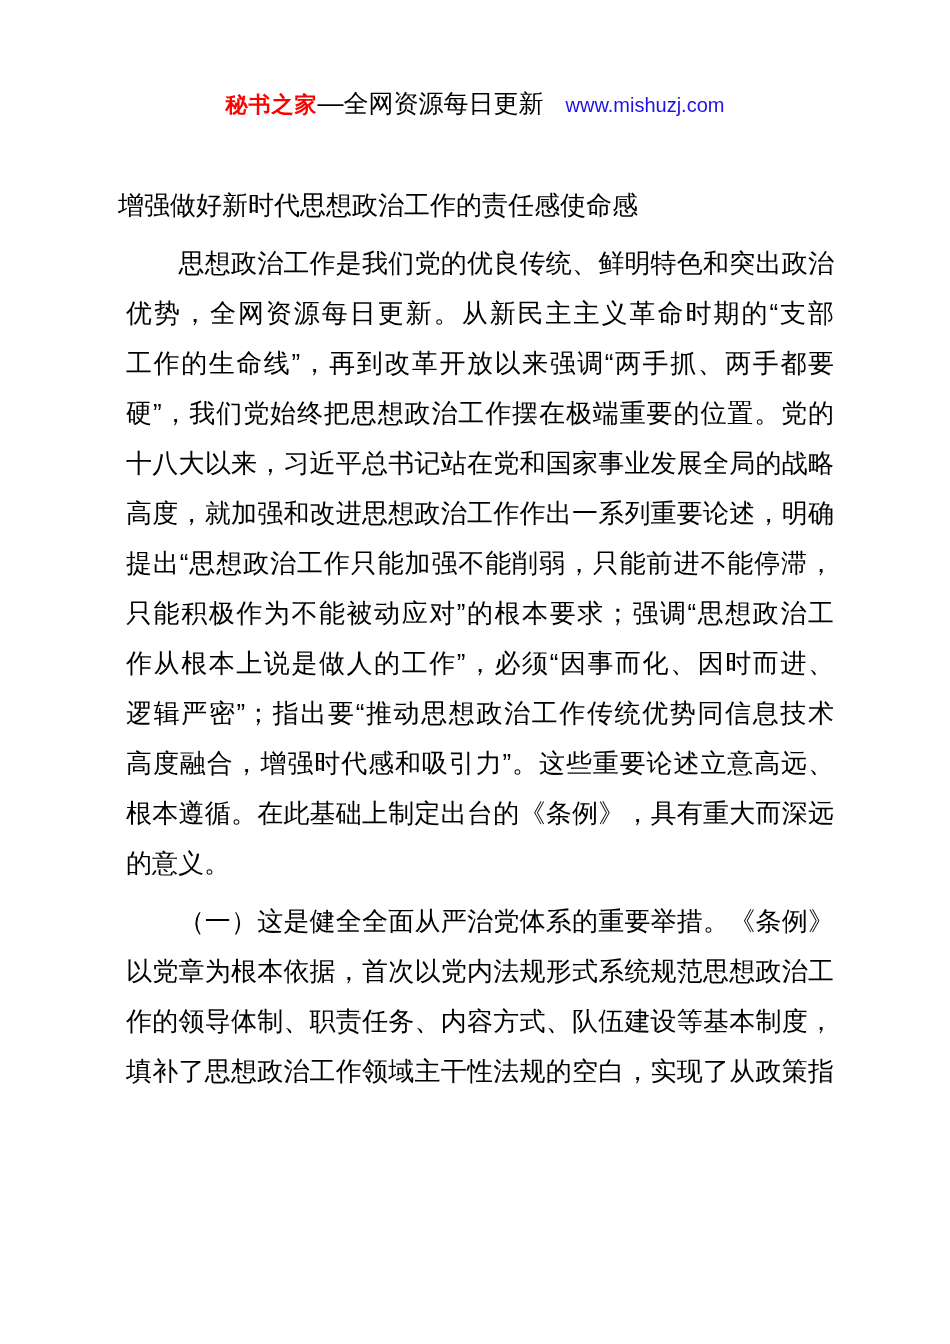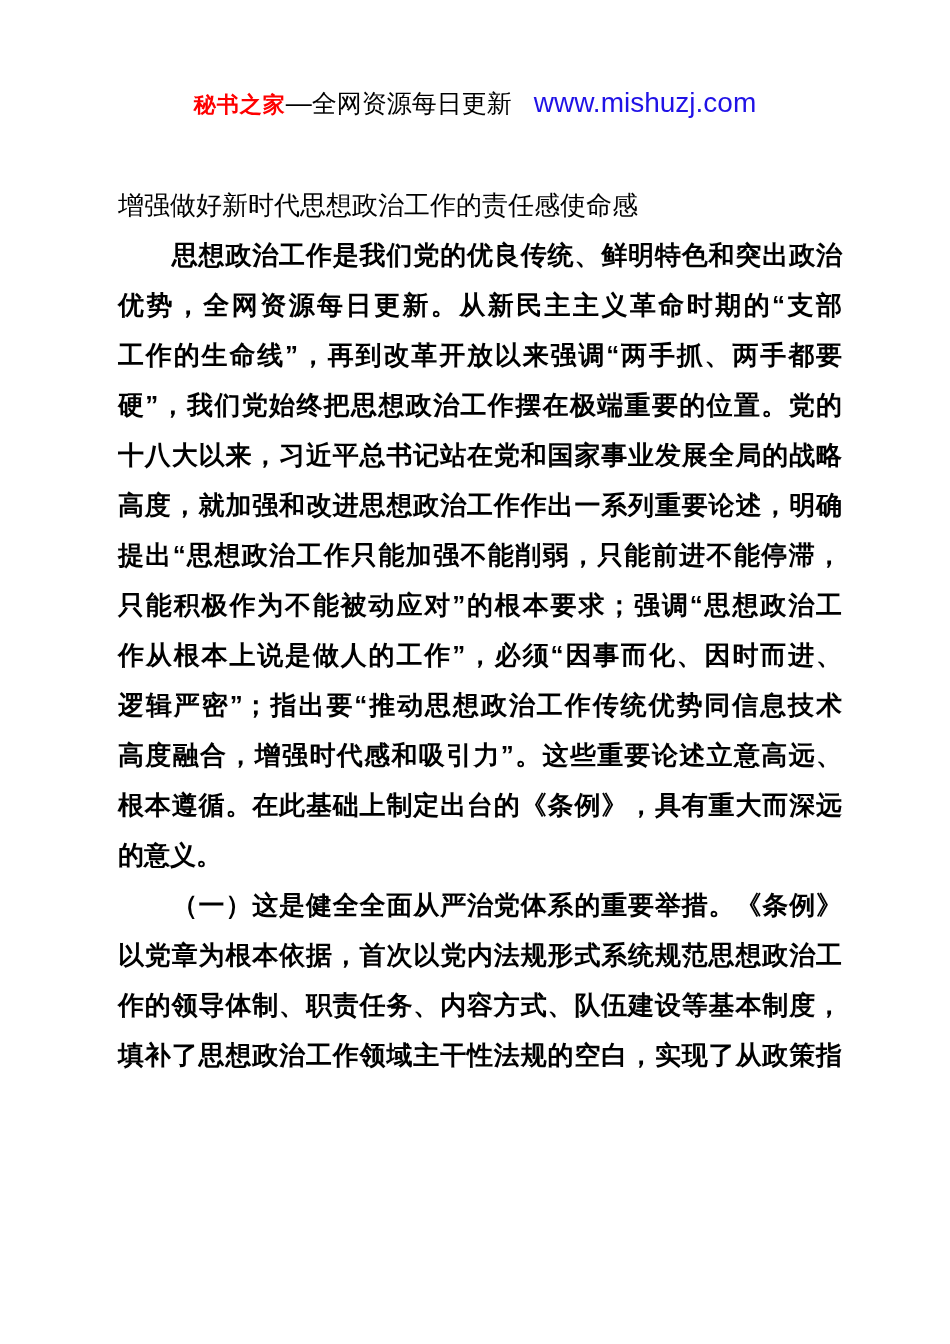--- a/index.html
+++ b/index.html
@@ -31,42 +31,41 @@
   }
   .site-separator {
     font-size: 26px;
     color: #000000;
   }
   .site-tagline {
     font-size: 25px;
     color: #000000;
   }
   .site-url {
-    font-size: 28px;
+    font-size: 20px;
     margin-left: 22px;
   }
   .document-page {
     position: absolute;
     top: 180px;
     left: 118px;
     width: 724px;
     font-size: 26px;
     line-height: 50px;
     color: #000000;
   }
   .document-title {
     margin: 0;
     font-size: 26px;
     font-weight: normal;
     line-height: 50px;
     text-align: left;
   }
   .paragraph {
-    margin: 0;
-    font-weight: bold;
+    margin: 8px;
   }
   .line {
     text-align: justify;
     text-align-last: justify;
     text-justify: inter-character;
   }
   .line.short {
     text-align-last: left;
   }
 </style>

